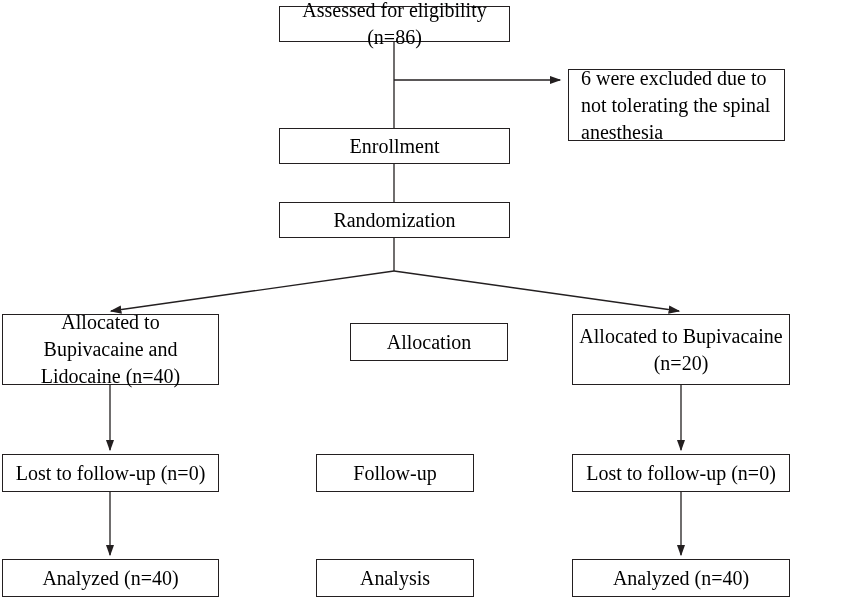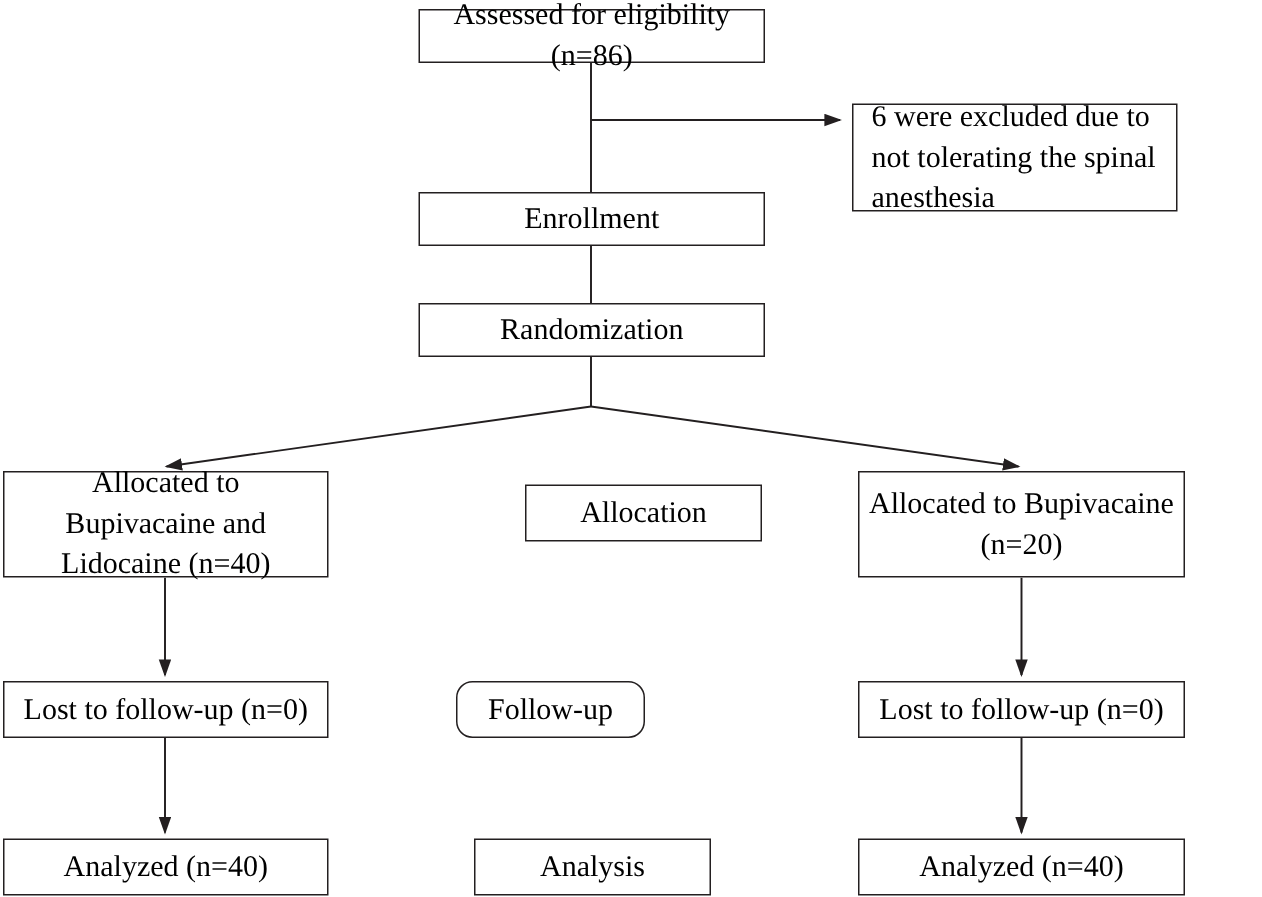--- a/index.html
+++ b/index.html
@@ -96,21 +96,21 @@
   </div>
 
   <div class="box" style="left:2px; top:314px; width:217px; height:71px;">
     <span class="txt">Allocated to Bupivacaine and Lidocaine (n=40)</span>
   </div>
 
   <div class="box" style="left:572px; top:314px; width:218px; height:71px;">
     <span class="txt">Allocated to Bupivacaine (n=20)</span>
   </div>
 
-  <div class="box" style="left:304px; top:454px; width:126px; height:38px;border-radius:11px;">
+  <div class="box" style="left:316px; top:454px; width:158px; height:38px;">
     <span class="txt">Follow-up</span>
   </div>
 
   <div class="box" style="left:2px; top:454px; width:217px; height:38px;">
     <span class="txt">Lost to follow-up (n=0)</span>
   </div>
 
   <div class="box" style="left:572px; top:454px; width:218px; height:38px;">
     <span class="txt">Lost to follow-up (n=0)</span>
   </div>

